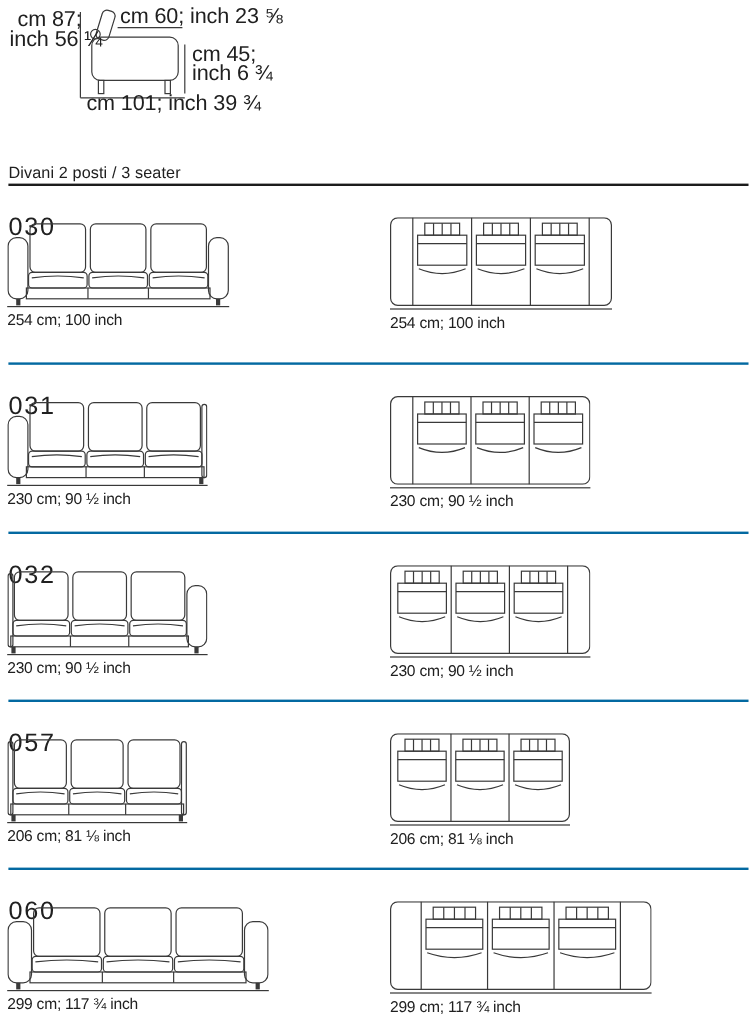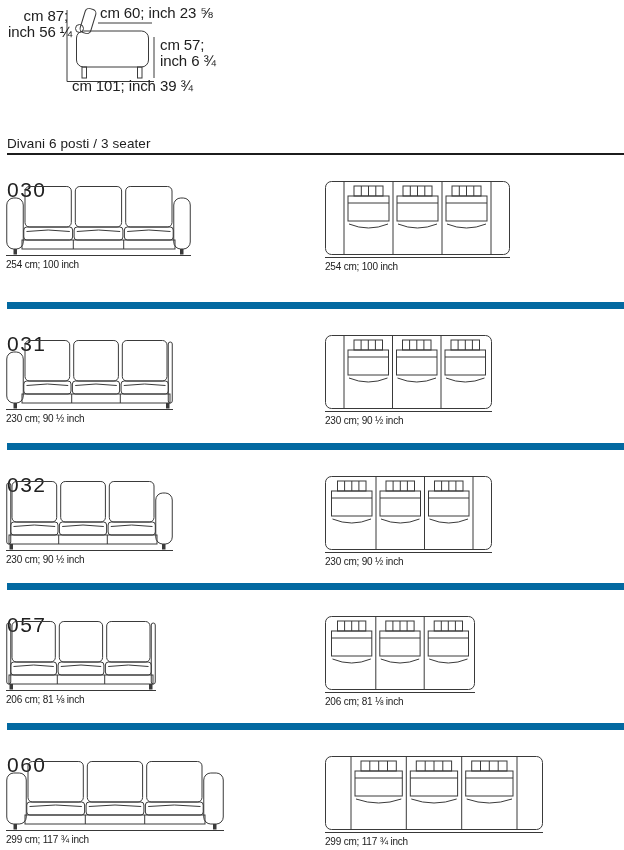--- a/index.html
+++ b/index.html
@@ -4,39 +4,39 @@
 <style>
   *{box-sizing:border-box;margin:0;padding:0}
   html,body{background:#ffffff}
   .page{position:relative;width:624px;height:850px;background:#fff;overflow:hidden;
         font-family:"Liberation Sans","DejaVu Sans",sans-serif;color:#202020}
 
   
   .side-diagram{position:absolute;left:8px;top:4px;width:250px;height:100px}
   .sd-svg{position:absolute;left:54px;top:3px}
   .sd-svg svg{display:block}
-  .sd-lbl{position:absolute;font-size:15px;line-height:16px;letter-spacing:-0.1px;white-space:nowrap}
+  .sd-lbl{position:absolute;font-size:18px;line-height:16px;letter-spacing:-0.1px;white-space:nowrap}
   .sd-h{left:0;top:4px;width:60px;text-align:right}
   .sd-t{left:92px;top:1px}
   .sd-s{left:152px;top:33px}
   .sd-b{left:64px;top:74px}
 
   
   .section-title{position:absolute;left:7px;top:136px;font-size:13.5px;letter-spacing:0.1px}
   .header-rule{position:absolute;left:7px;right:0;top:153px;border-top:2px solid #1c1c1c}
 
   
   .row{position:absolute;left:7px;width:617px}
-  .row.ruled{border-top:7px solid #0369a1}
+  .row.ruled{border-top:2px solid #0369a1}
   .code{position:absolute;left:0;top:23px;font-size:21px;letter-spacing:1.5px}
   .front-view{position:absolute;left:-1px;top:30px}
   .top-view{position:absolute;left:318px;top:26px}
   .front-view svg,.top-view svg{display:block}
   .dim{position:absolute;border-top:1.5px solid #383838;padding-top:3px;
-       font-size:10px;letter-spacing:-0.2px;white-space:nowrap}
+       font-size:13px;letter-spacing:-0.2px;white-space:nowrap}
   .front-dim{left:-1px;top:100px}
   .top-dim{left:318px;top:102px}
 </style>
 </head>
 <body>
 
 <div class="page">
 
   <div class="side-diagram">
     <div class="sd-svg">
@@ -55,27 +55,27 @@
             <line x1="5" y1="74.5" x2="92" y2="74.5"></line>
           </g>
         </svg>
       </div>
     <div class="sd-lbl sd-h">
       <div>cm 87;</div>
       <div>inch 56 ¼</div>
     </div>
     <div class="sd-lbl sd-t">cm 60; inch 23 ⅝</div>
     <div class="sd-lbl sd-s">
-      <div>cm 57;</div>
+      <div>cm 45;</div>
       <div>inch 6 ¾</div>
     </div>
     <div class="sd-lbl sd-b">cm 101; inch 39 ¾</div>
   </div>
 
-  <div class="section-title">Divani 6 posti / 3 seater</div>
+  <div class="section-title">Divani 2 posti / 3 seater</div>
   <div class="header-rule"></div>
 
   <div class="row" style="top:155px;height:147px">
     <div class="code">030</div>
     <div class="front-view">
         <svg width="185" height="70" viewBox="0 0 185 70">
           <g fill="none" stroke="#3a3a3a" stroke-width="1">
             <rect x="16" y="55" width="153" height="9" rx="0"></rect>
             <line x1="67.3" y1="55" x2="67.3" y2="64"></line>
             <line x1="117.7" y1="55" x2="117.7" y2="64"></line>

